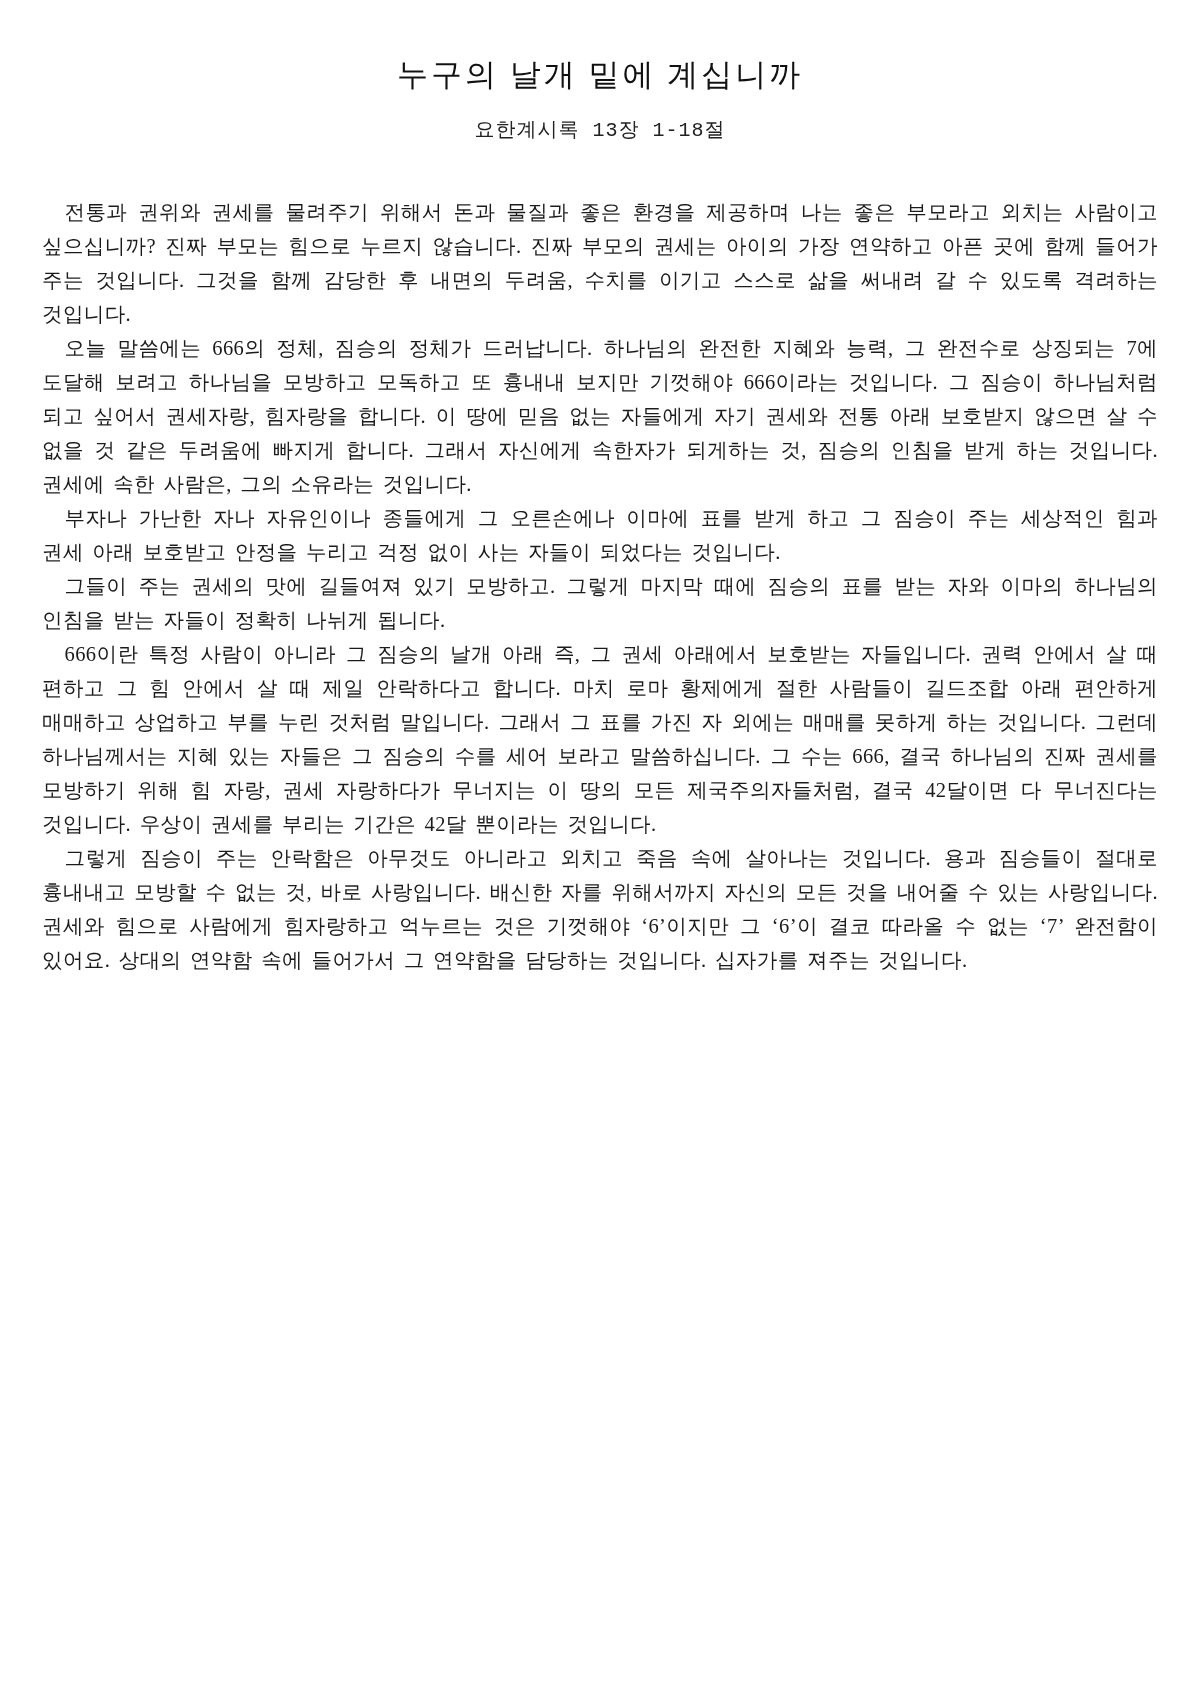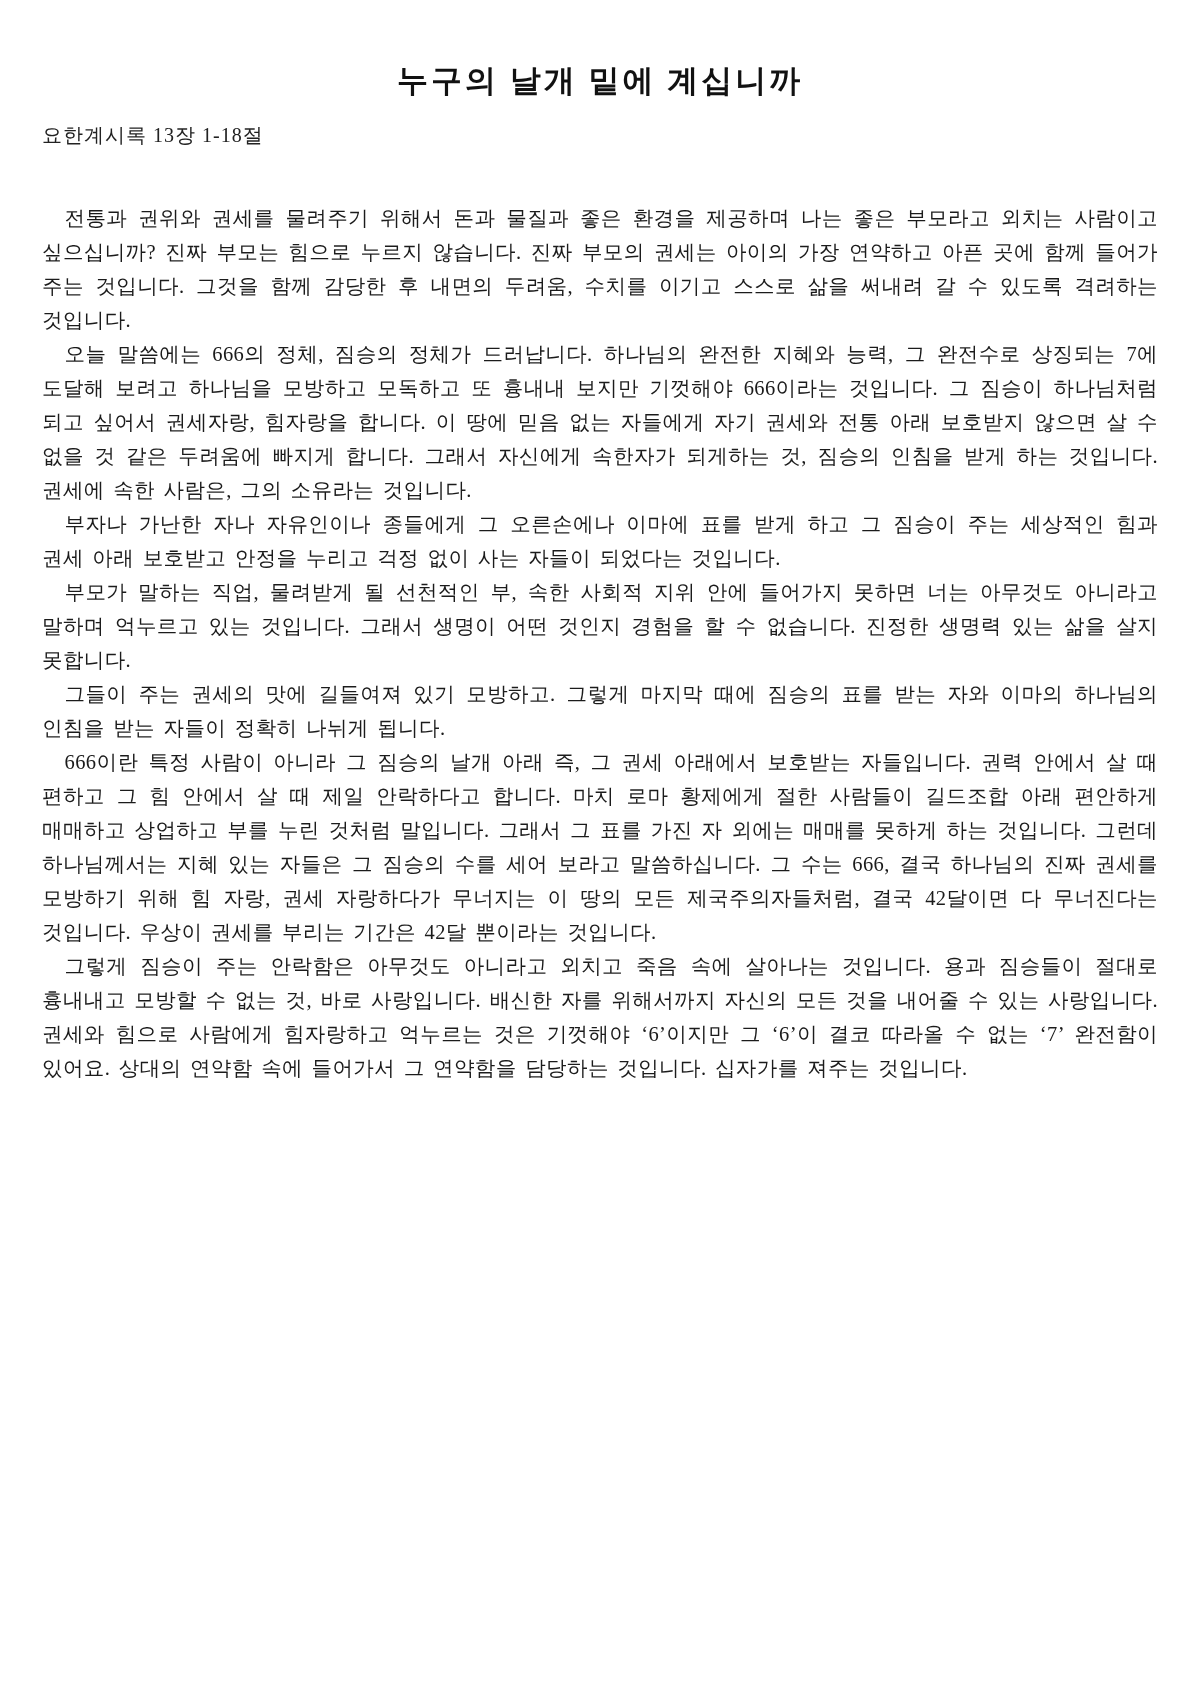--- a/index.html
+++ b/index.html
@@ -16,30 +16,32 @@
   .page {
     box-sizing: border-box;
     width: 1200px;
     min-height: 1696px;
     padding: 40px 42px 60px 42px;
     background: #ffffff;
   }
   .doc-title {
     text-align: center;
     font-size: 31px;
-    font-weight: bold;
+    font-weight: normal;
     letter-spacing: 3px;
-    margin: 20px 0 20px 0;
+    margin: 14px 0 20px 0;
     color: #111;
   }
   .doc-subtitle {
+    text-align: center;
     font-size: 20px;
     letter-spacing: 1px;
     margin: 0 0 52px 0;
     color: #222;
+    font-family: Liberation Mono, monospace;
   }
   .para {
     font-size: 20.5px;
     line-height: 34px;
     letter-spacing: 0.4px;
     word-spacing: 3px;
     text-align: justify;
     text-indent: 1.1em;
     margin: 0;
     word-break: keep-all;
@@ -51,17 +53,16 @@
 </head>
 <body>
 
 <div class="page">
   <h1 class="doc-title">누구의 날개 밑에 계십니까</h1>
   <div class="doc-subtitle">요한계시록 13장 1-18절</div>
 
   <p class="para">전통과 권위와 권세를 물려주기 위해서 돈과 물질과 좋은 환경을 제공하며 나는 좋은 부모라고 외치는 사람이고 싶으십니까? 진짜 부모는 힘으로 누르지 않습니다. 진짜 부모의 권세는 아이의 가장 연약하고 아픈 곳에 함께 들어가 주는 것입니다. 그것을 함께 감당한 후 내면의 두려움, 수치를 이기고 스스로 삶을 써내려 갈 수 있도록 격려하는 것입니다.</p>
   <p class="para gap">오늘 말씀에는 666의 정체, 짐승의 정체가 드러납니다. 하나님의 완전한 지혜와 능력, 그 완전수로 상징되는 7에 도달해 보려고 하나님을 모방하고 모독하고 또 흉내내 보지만 기껏해야 666이라는 것입니다. 그 짐승이 하나님처럼 되고 싶어서 권세자랑, 힘자랑을 합니다. 이 땅에 믿음 없는 자들에게 자기 권세와 전통 아래 보호받지 않으면 살 수 없을 것 같은 두려움에 빠지게 합니다. 그래서 자신에게 속한자가 되게하는 것, 짐승의 인침을 받게 하는 것입니다. 권세에 속한 사람은, 그의 소유라는 것입니다.</p>
   <p class="para">부자나 가난한 자나 자유인이나 종들에게 그 오른손에나 이마에 표를 받게 하고 그 짐승이 주는 세상적인 힘과 권세 아래 보호받고 안정을 누리고 걱정 없이 사는 자들이 되었다는 것입니다.</p>
-  <p class="para gap">부모가 말하는 직업, 물려받게 될 선천적인 부, 속한 사회적 지위 안에 들어가지 못하면 너는 아무것도 아니라고 말하며 억누르고 있는 것입니다. 그래서 생명이 어떤 것인지 경험을 할 수 없습니다. 진정한 생명력 있는 삶을 살지 못합니다.</p>
   <p class="para gap">그들이 주는 권세의 맛에 길들여져 있기 모방하고. 그렇게 마지막 때에 짐승의 표를 받는 자와 이마의 하나님의 인침을 받는 자들이 정확히 나뉘게 됩니다.</p>
   <p class="para gap">666이란 특정 사람이 아니라 그 짐승의 날개 아래 즉, 그 권세 아래에서 보호받는 자들입니다. 권력 안에서 살 때 편하고 그 힘 안에서 살 때 제일 안락하다고 합니다. 마치 로마 황제에게 절한 사람들이 길드조합 아래 편안하게 매매하고 상업하고 부를 누린 것처럼 말입니다. 그래서 그 표를 가진 자 외에는 매매를 못하게 하는 것입니다. 그런데 하나님께서는 지혜 있는 자들은 그 짐승의 수를 세어 보라고 말씀하십니다. 그 수는 666, 결국 하나님의 진짜 권세를 모방하기 위해 힘 자랑, 권세 자랑하다가 무너지는 이 땅의 모든 제국주의자들처럼, 결국 42달이면 다 무너진다는 것입니다. 우상이 권세를 부리는 기간은 42달 뿐이라는 것입니다.</p>
   <p class="para gap">그렇게 짐승이 주는 안락함은 아무것도 아니라고 외치고 죽음 속에 살아나는 것입니다. 용과 짐승들이 절대로 흉내내고 모방할 수 없는 것, 바로 사랑입니다. 배신한 자를 위해서까지 자신의 모든 것을 내어줄 수 있는 사랑입니다. 권세와 힘으로 사람에게 힘자랑하고 억누르는 것은 기껏해야 ‘6’이지만 그 ‘6’이 결코 따라올 수 없는 ‘7’ 완전함이 있어요. 상대의 연약함 속에 들어가서 그 연약함을 담당하는 것입니다. 십자가를 져주는 것입니다.</p>
 </div>
 
 </body></html>

